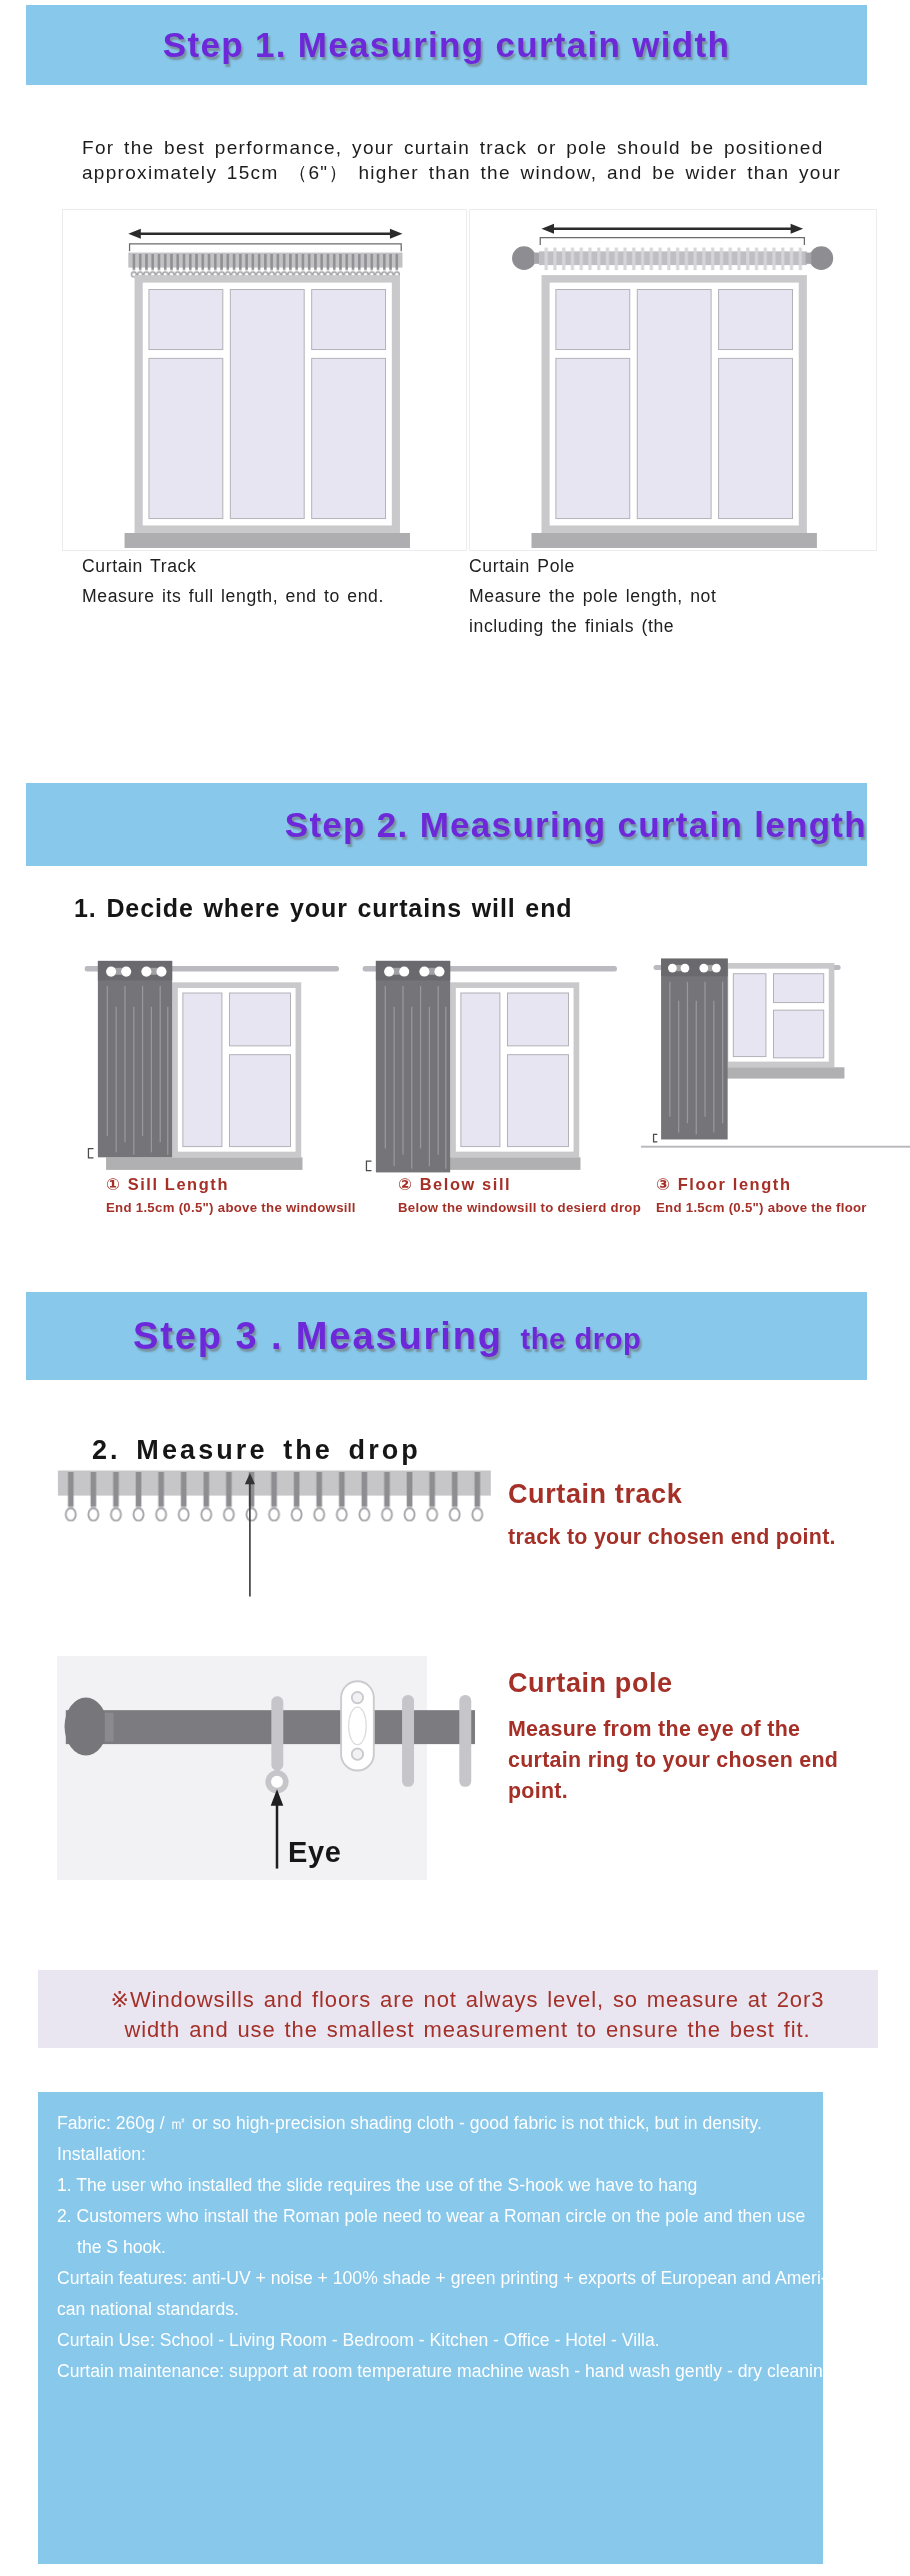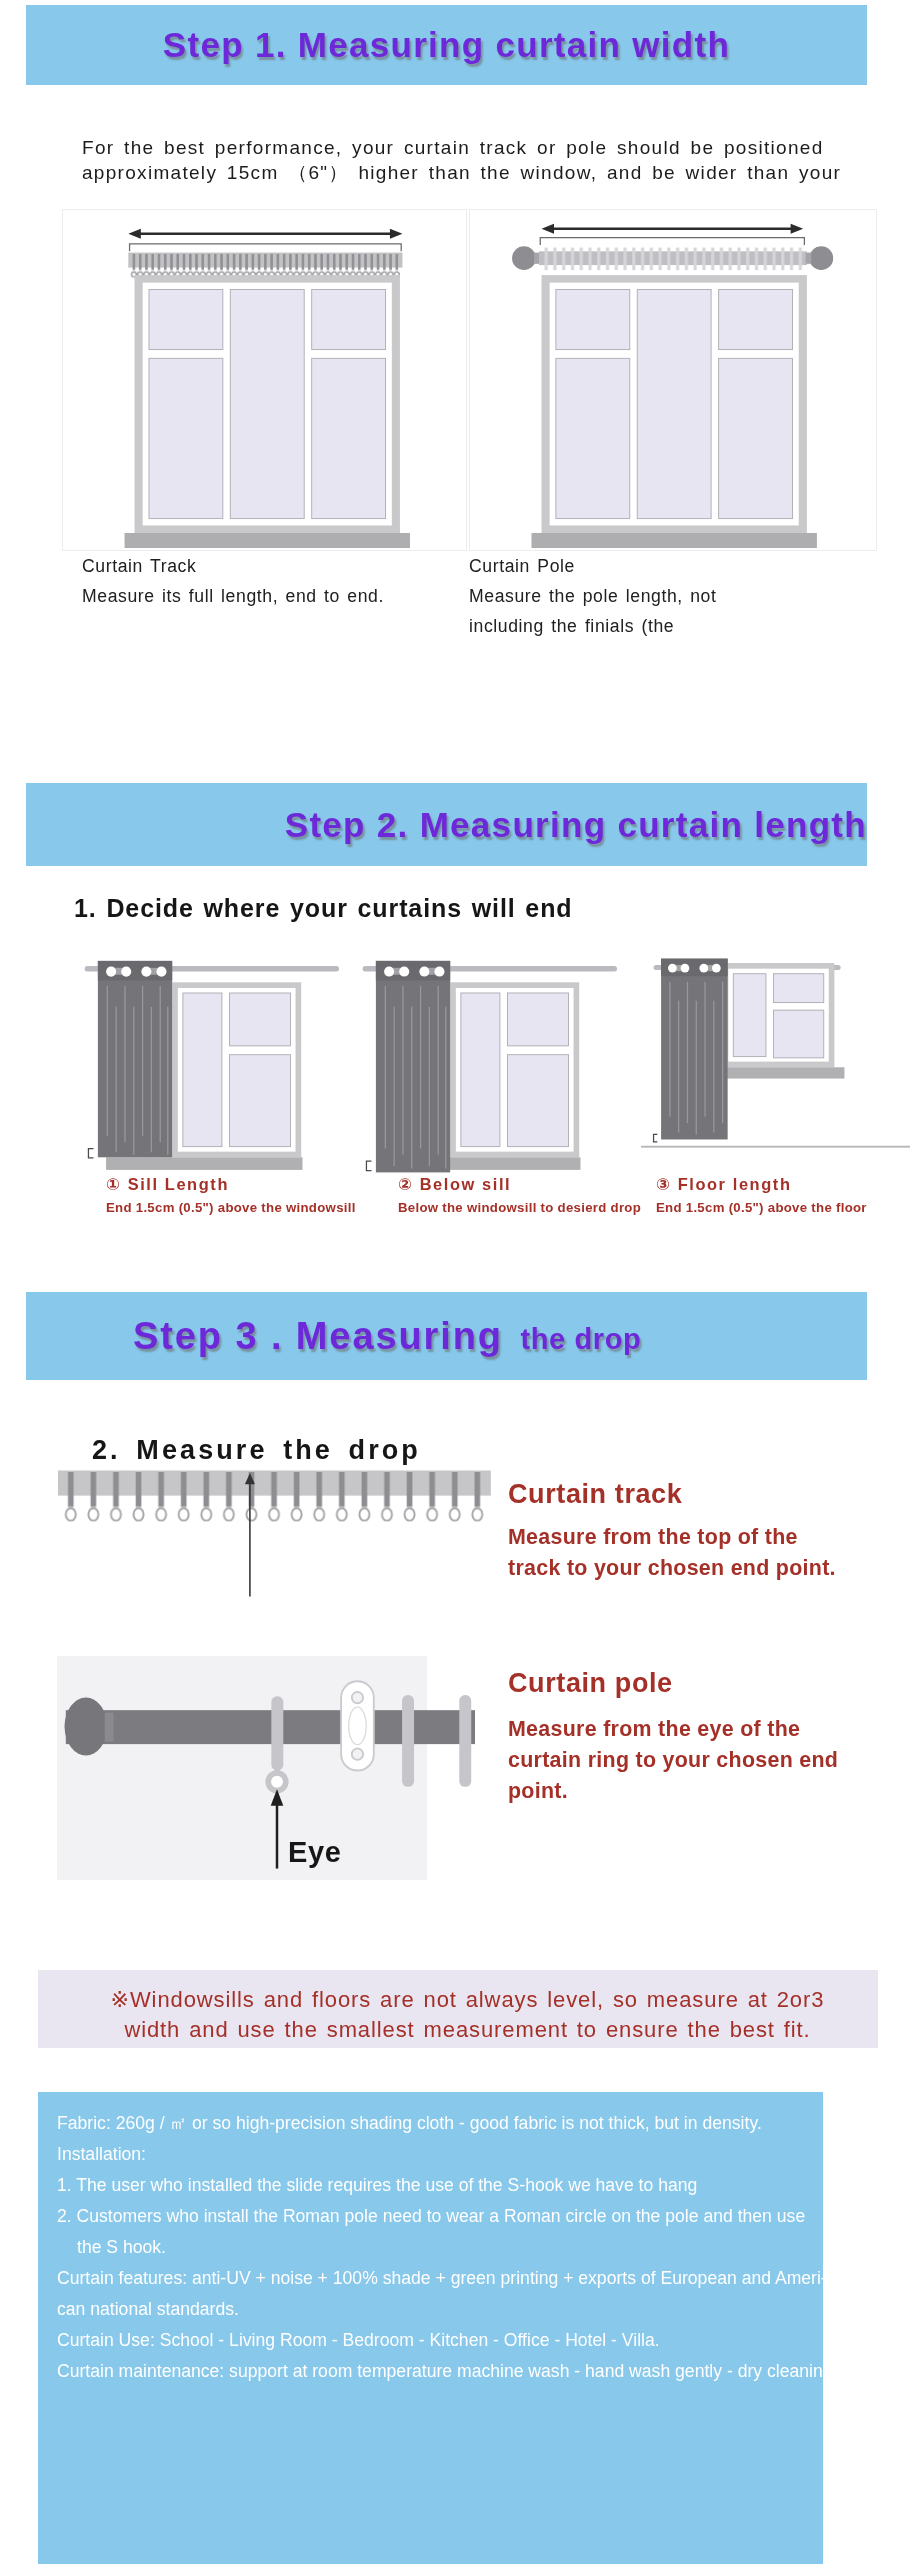--- a/index.html
+++ b/index.html
@@ -264,21 +264,20 @@
         <ellipse cx="16.5" cy="68" rx="8" ry="10" fill="#ffffff" stroke="#a5a5a9" stroke-width="3"></ellipse>
       </pattern>
     </defs>
     <rect x="4" y="4" width="690" height="40" fill="#c6c6c8"></rect>
     <rect x="8" y="6" width="684" height="80" fill="url(#gl2)"></rect>
     <line x1="310" y1="205" x2="310" y2="16" stroke="#333333" stroke-width="2.5"></line>
     <polygon points="310,8 302,26 318,26" fill="#333333"></polygon>
   </svg>
   <div class="diagram-title" style="top:1479px">Curtain track</div>
   <div class="diagram-body" style="top:1522px">
-    <div>Measure from the top of the</div>
     <div>track to your chosen end point.</div>
   </div>
 
   <div class="polebox">
     <svg viewBox="0 0 665 356" width="418" height="224">
       <rect x="14" y="86" width="651" height="54" fill="#7b7b80"></rect>
       <ellipse cx="46" cy="112" rx="34" ry="46" fill="#76767b"></ellipse>
       <rect x="76" y="90" width="14" height="46" fill="#8a8a8f"></rect>
       <rect x="341" y="64" width="19" height="118" rx="9" fill="#c6c6ca"></rect>
       <rect x="346" y="178" width="9" height="12" fill="#c6c6ca"></rect>

